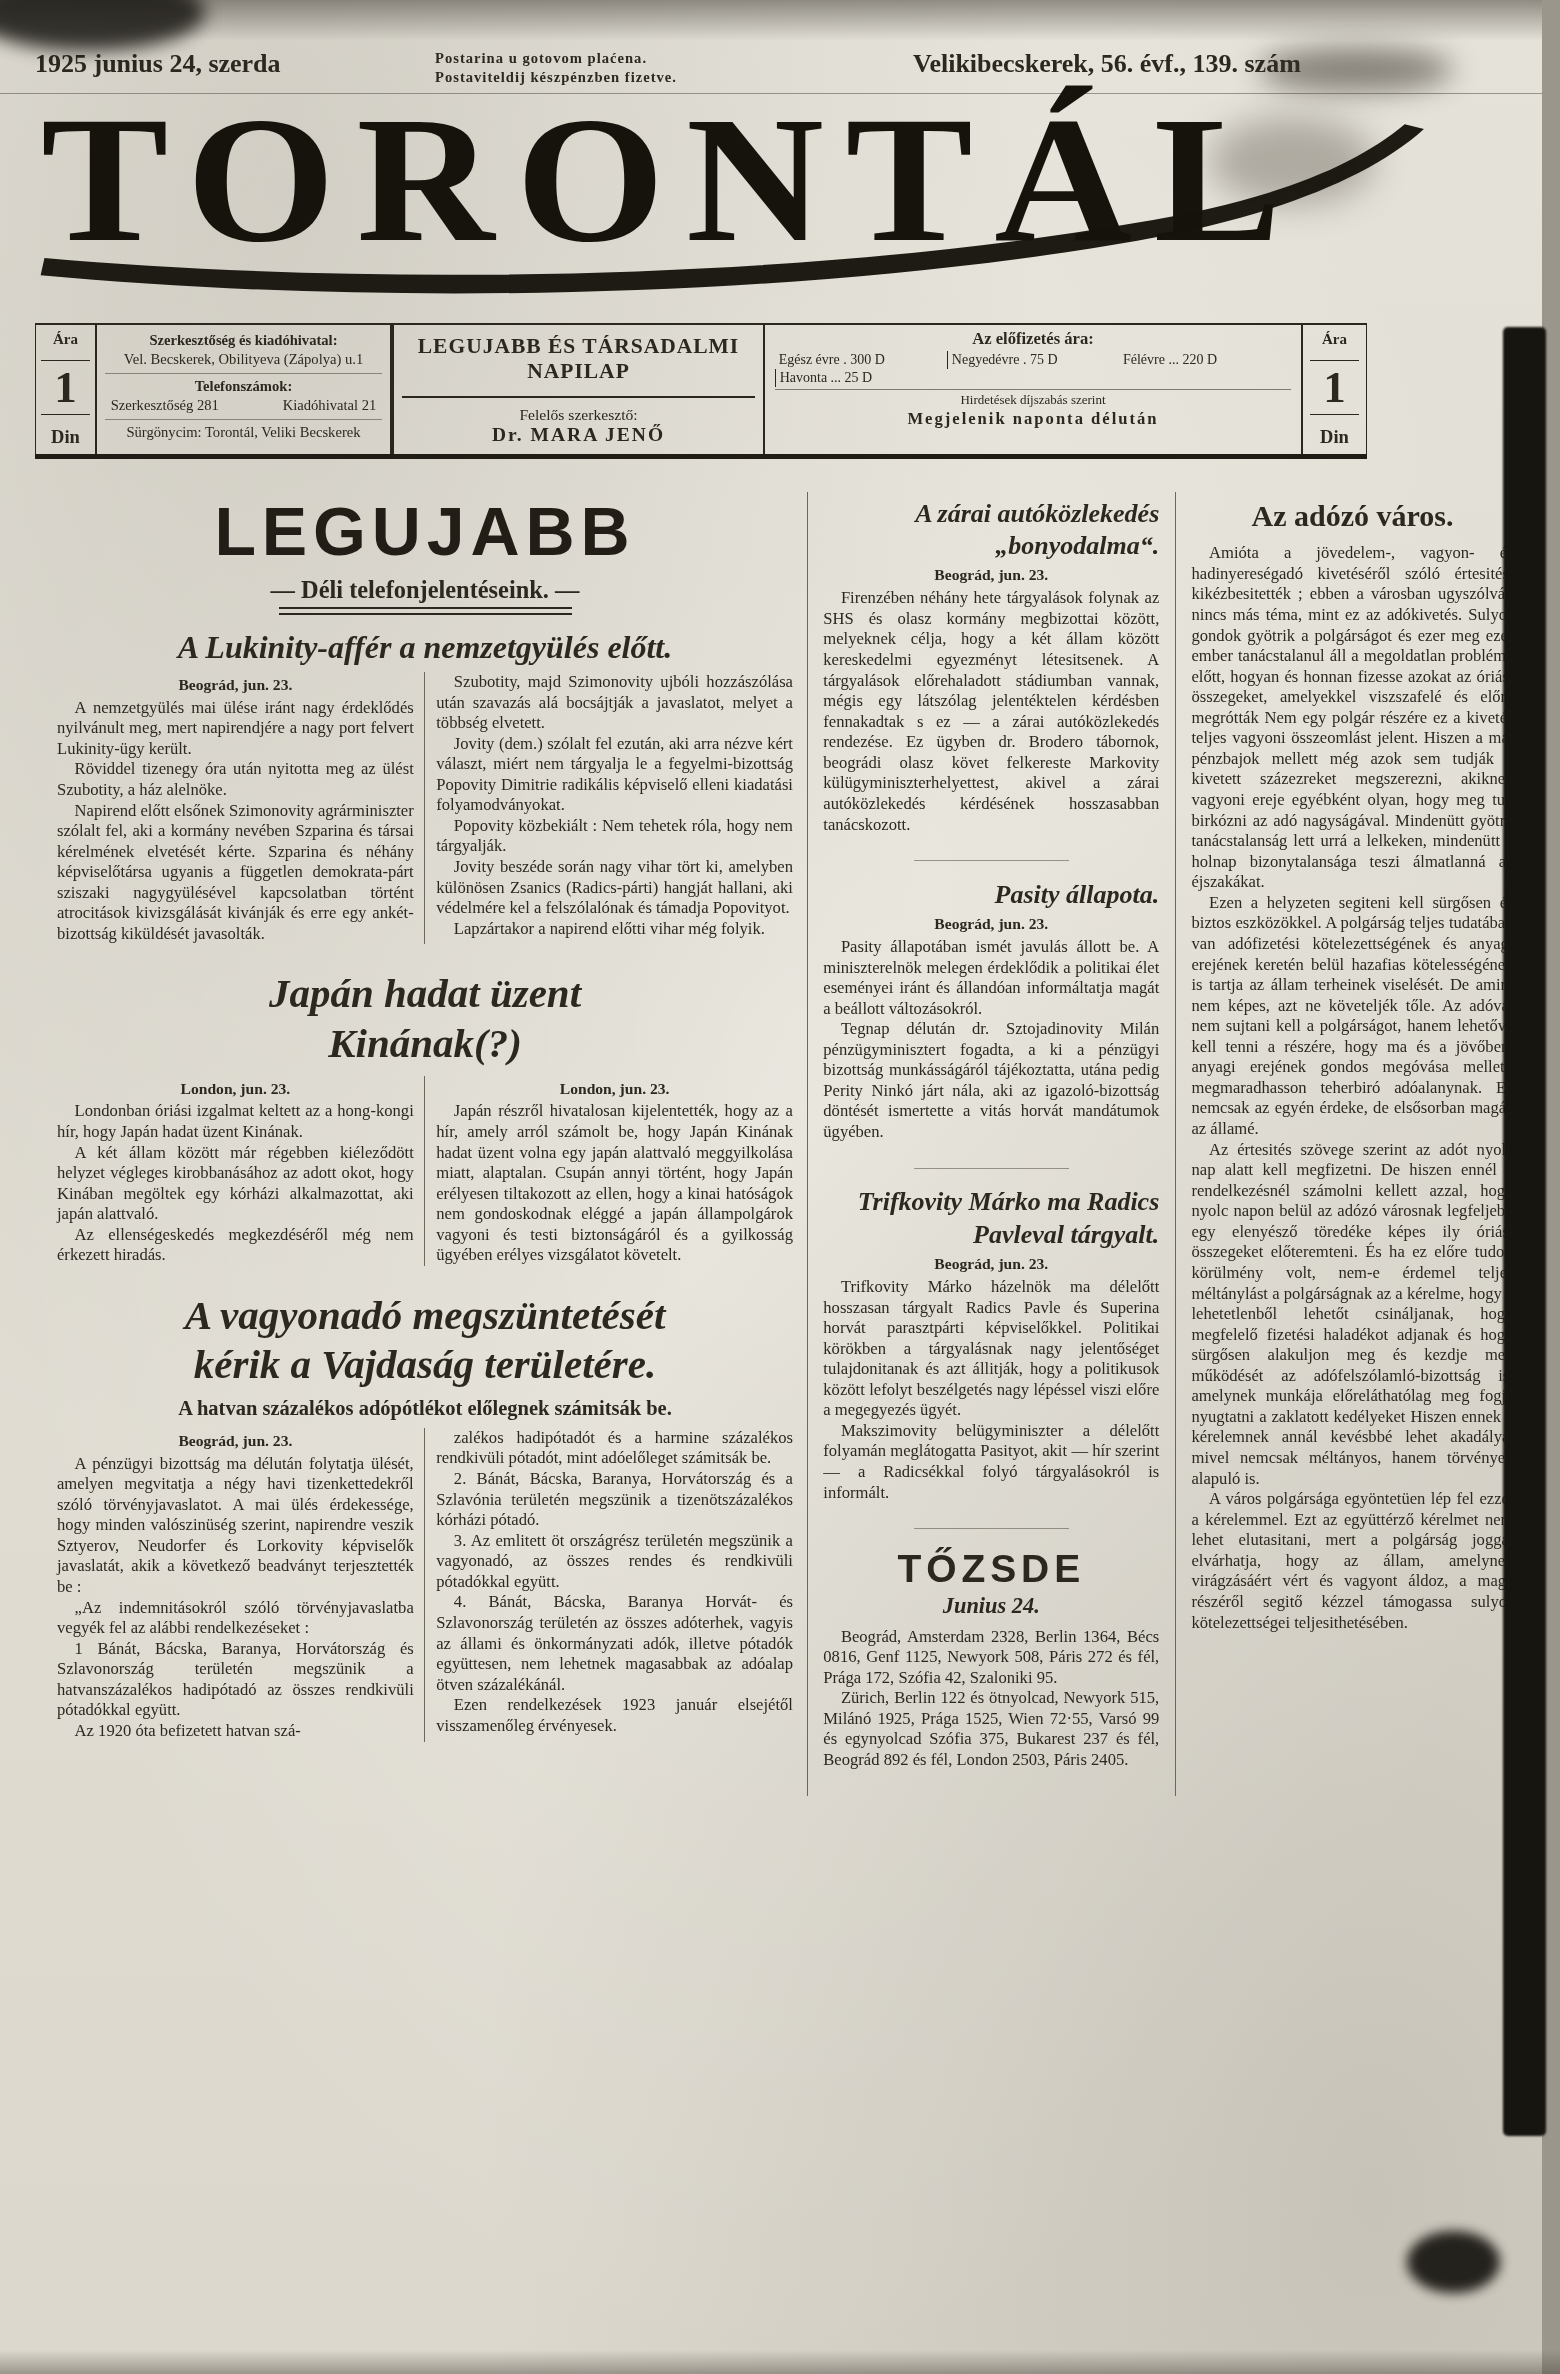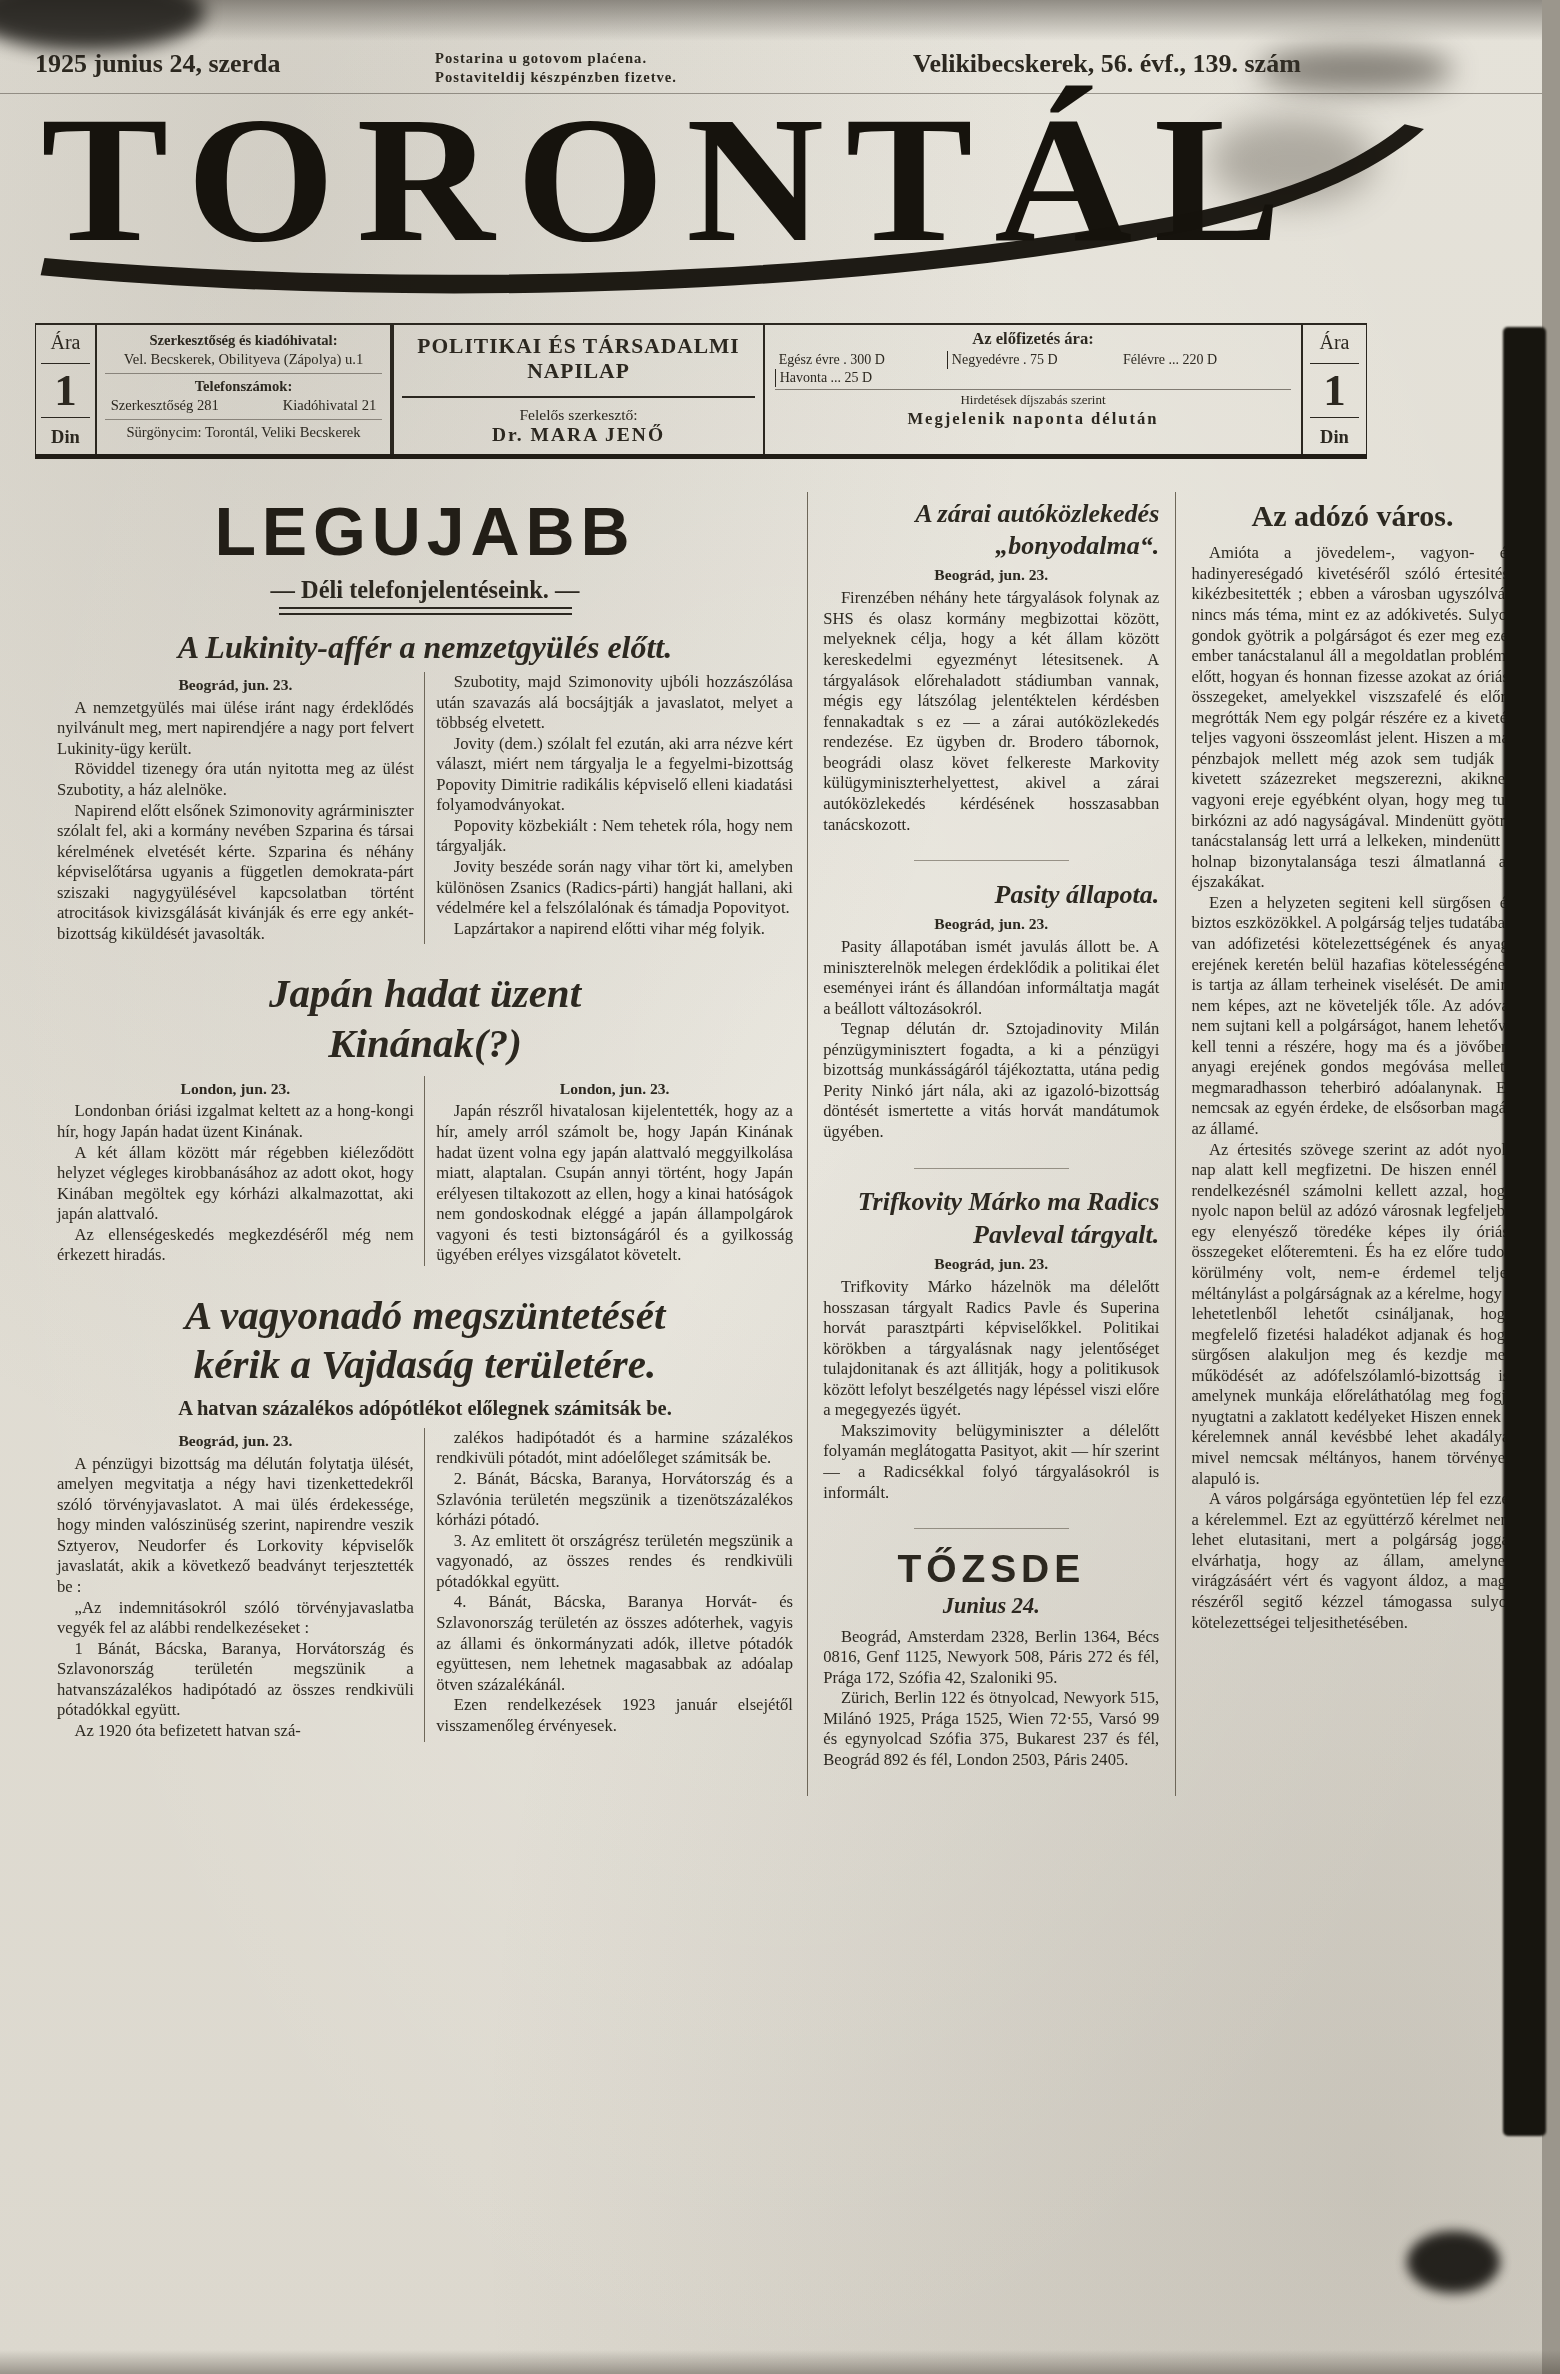--- a/index.html
+++ b/index.html
@@ -39,21 +39,21 @@
   
   .infobar{
     display:grid;grid-template-columns:62px 295px 373px 1fr 64px;
     width:1332px;margin:3.9px 0 0 35px;
     border-top:2.9px double #2b2720;border-bottom:5.9px solid #211d16;
     font-size:14.6px;
   }
   .ib-box{border-right:2px solid #2b2720;padding:5.9px 7.8px;}
   .ib-box:first-child{border-left:1px solid #2b2720;}
   .price-box{display:flex;flex-direction:column;align-items:center;justify-content:space-between;padding:5.9px 2px;}
-  .pb-label{font-size:20px;font-weight:normal;}
+  .pb-label{font-size:15px;font-weight:bold;}
   .pb-value{font-size:45px;font-weight:bold;line-height:1;border-top:1px solid #2b2720;border-bottom:1px solid #2b2720;padding:3.9px 13.7px;margin:3.9px 0;}
   .pb-unit{font-size:18.5px;font-weight:bold;}
   .office-box div{text-align:center;line-height:1.35;}
   .ob-strong{font-weight:bold;}
   .ob-rule{border-top:1px solid rgba(60,54,45,.5);margin-top:2.9px;padding-top:2.9px;}
   .ob-phones{display:flex;justify-content:space-between;padding:0 5.9px;}
   .type-box{border-left:2.9px solid #2b2720;border-right:2.9px solid #2b2720;text-align:center;display:flex;flex-direction:column;justify-content:space-between;padding:9.8px 7.8px 7.8px;}
   .tb-type{font-weight:bold;font-size:21.5px;letter-spacing:1px;border-bottom:2px solid #2b2720;padding-bottom:11.7px;}
   .tb-edlabel{font-size:15.6px;margin-top:7.8px;}
   .tb-editor{font-weight:bold;font-size:19.5px;letter-spacing:2px;}
@@ -125,21 +125,21 @@
       <div class="ob-strong">Szerkesztőség és kiadóhivatal:</div>
       <div>Vel. Becskerek, Obilityeva (Zápolya) u.1</div>
       <div class="ob-strong ob-rule">Telefonszámok:</div>
       <div class="ob-phones">
         <span>Szerkesztőség 281</span>
         <span>Kiadóhivatal 21</span>
       </div>
       <div class="ob-rule">Sürgönycim: Torontál, Veliki Becskerek</div>
     </div>
     <div class="ib-box type-box">
-      <div class="tb-type">POLITIKAI ÉS TÁRSADALMI NAPILAP</div>
+      <div class="tb-type">LEGUJABB ÉS TÁRSADALMI NAPILAP</div>
       <div>
         <div class="tb-edlabel">Felelős szerkesztő:</div>
         <div class="tb-editor">Dr. MARA JENŐ</div>
       </div>
     </div>
     <div class="ib-box subs-box">
       <div class="subs-title">Az előfizetés ára:</div>
       <div class="subs-grid">
         <div class="subs-cell">Egész évre . 300 D</div>
         <div class="subs-cell r">Negyedévre . 75 D</div>

